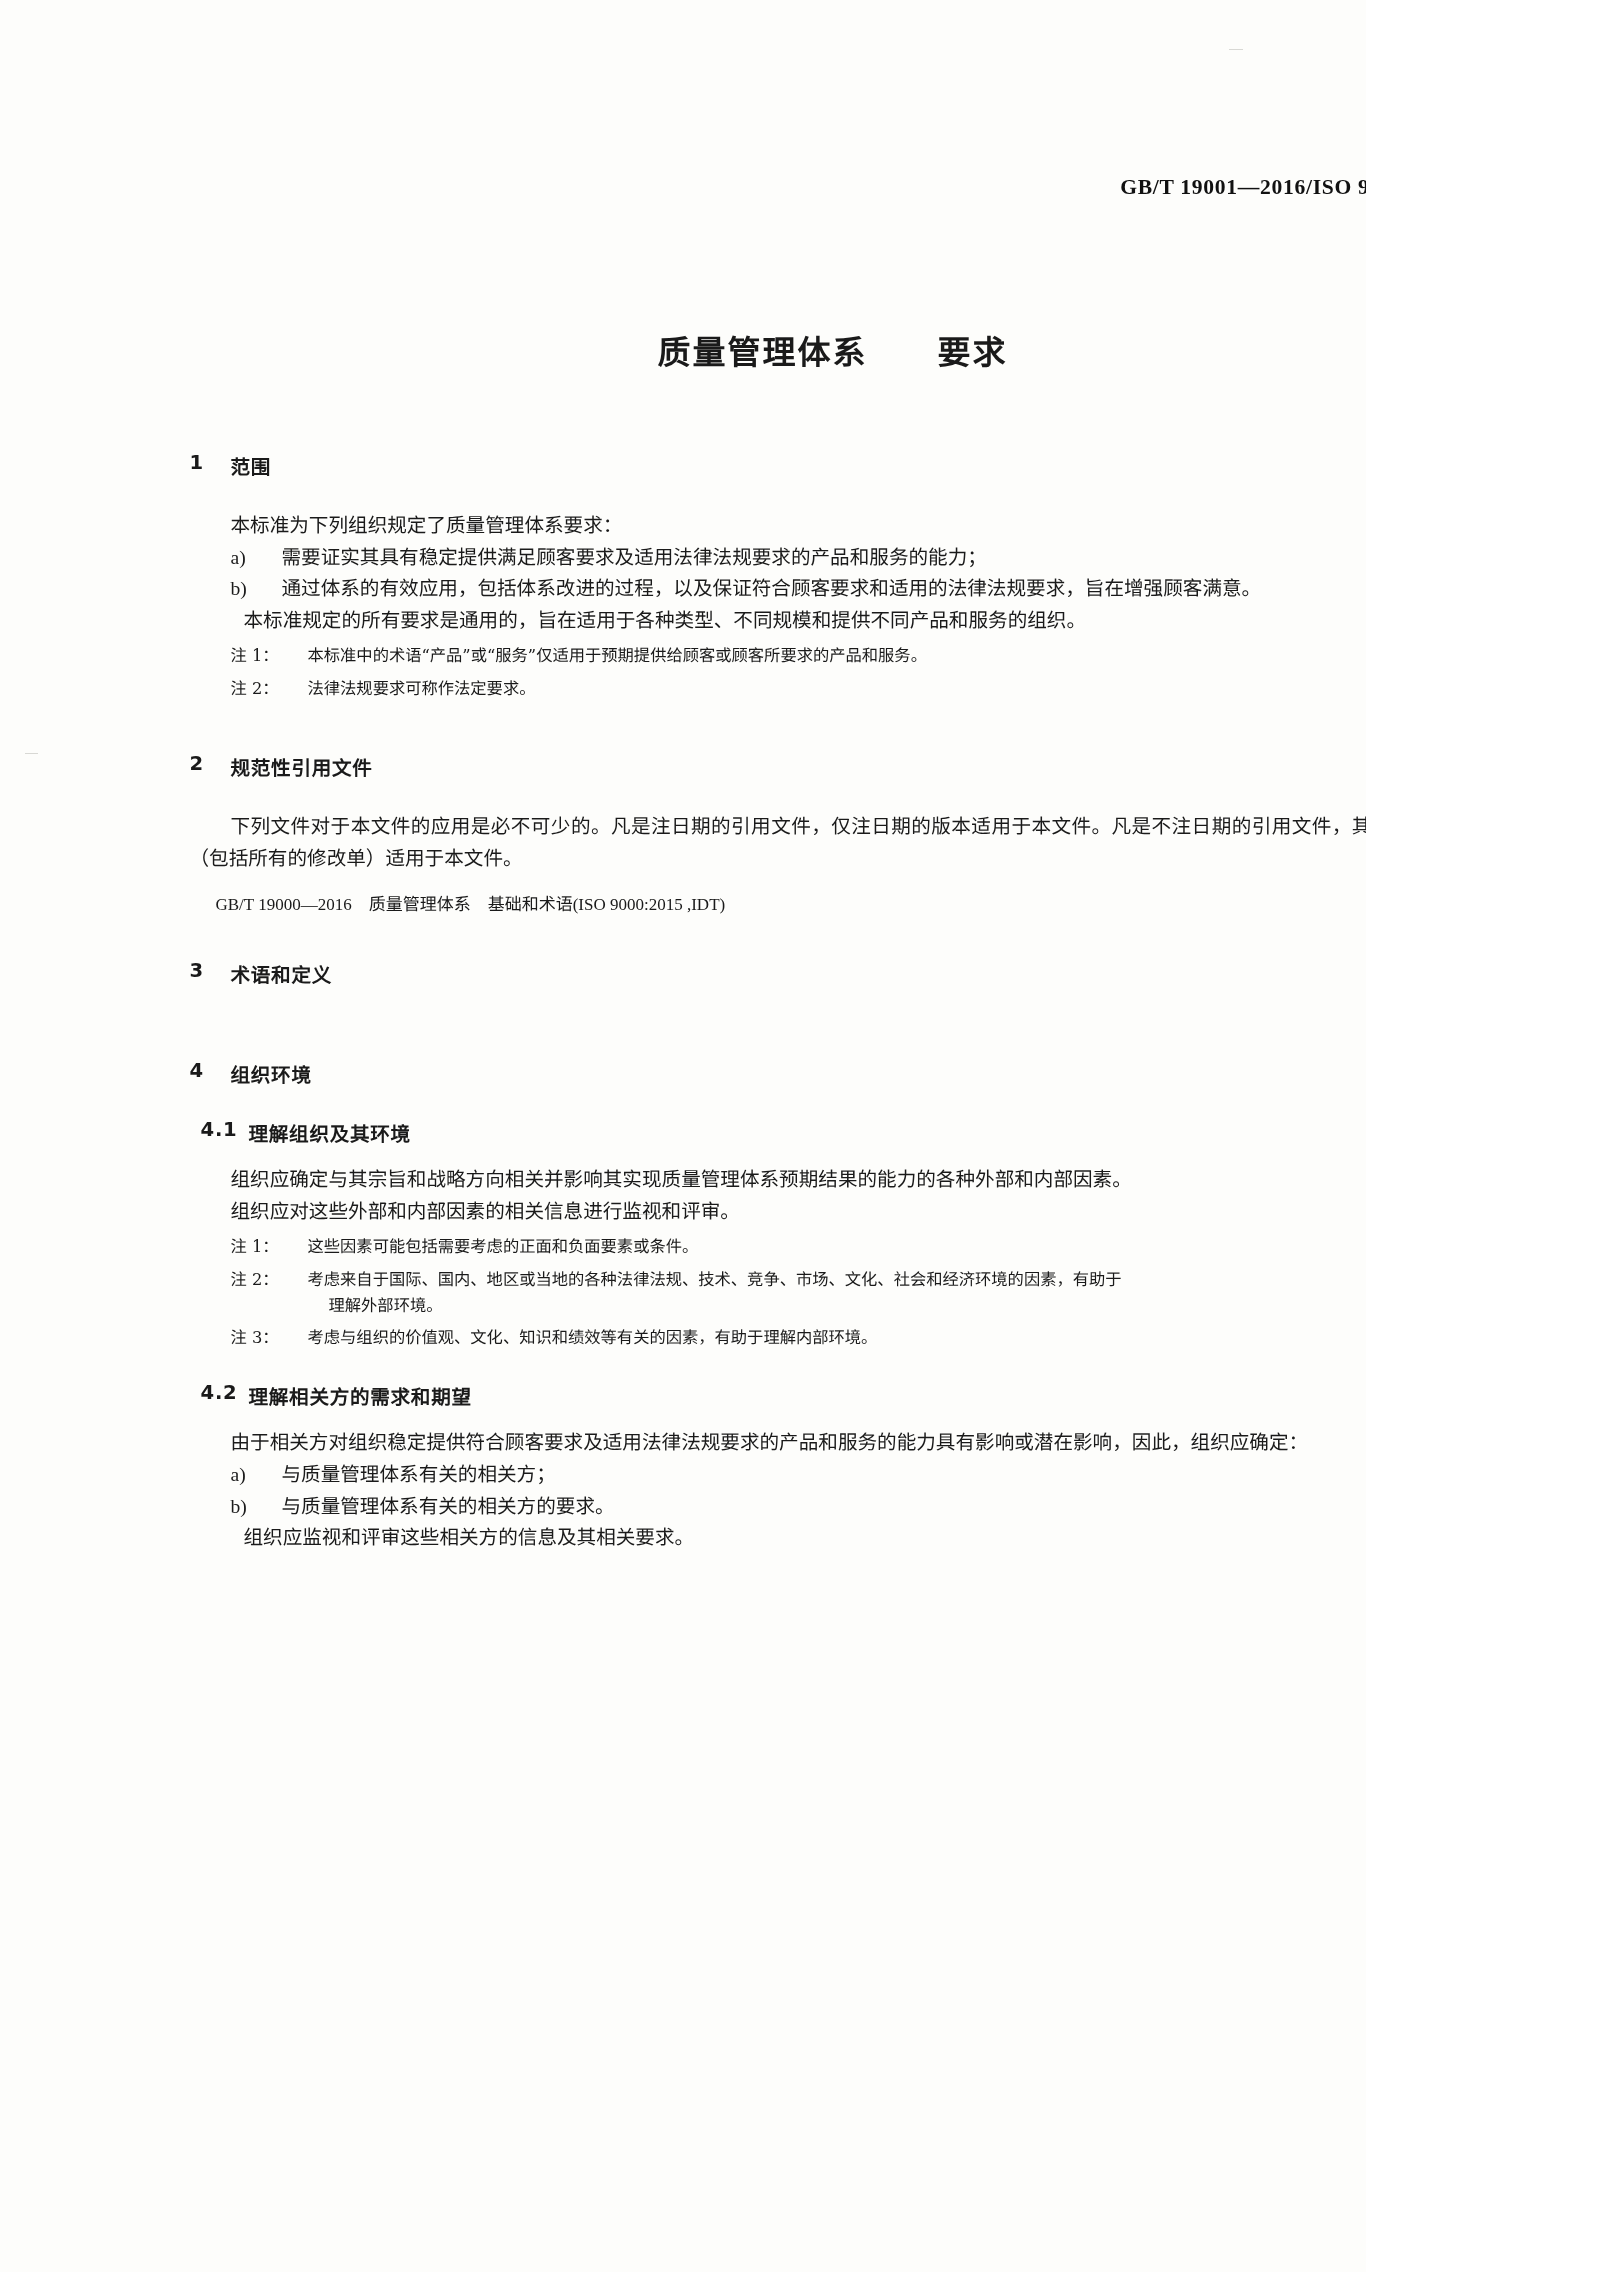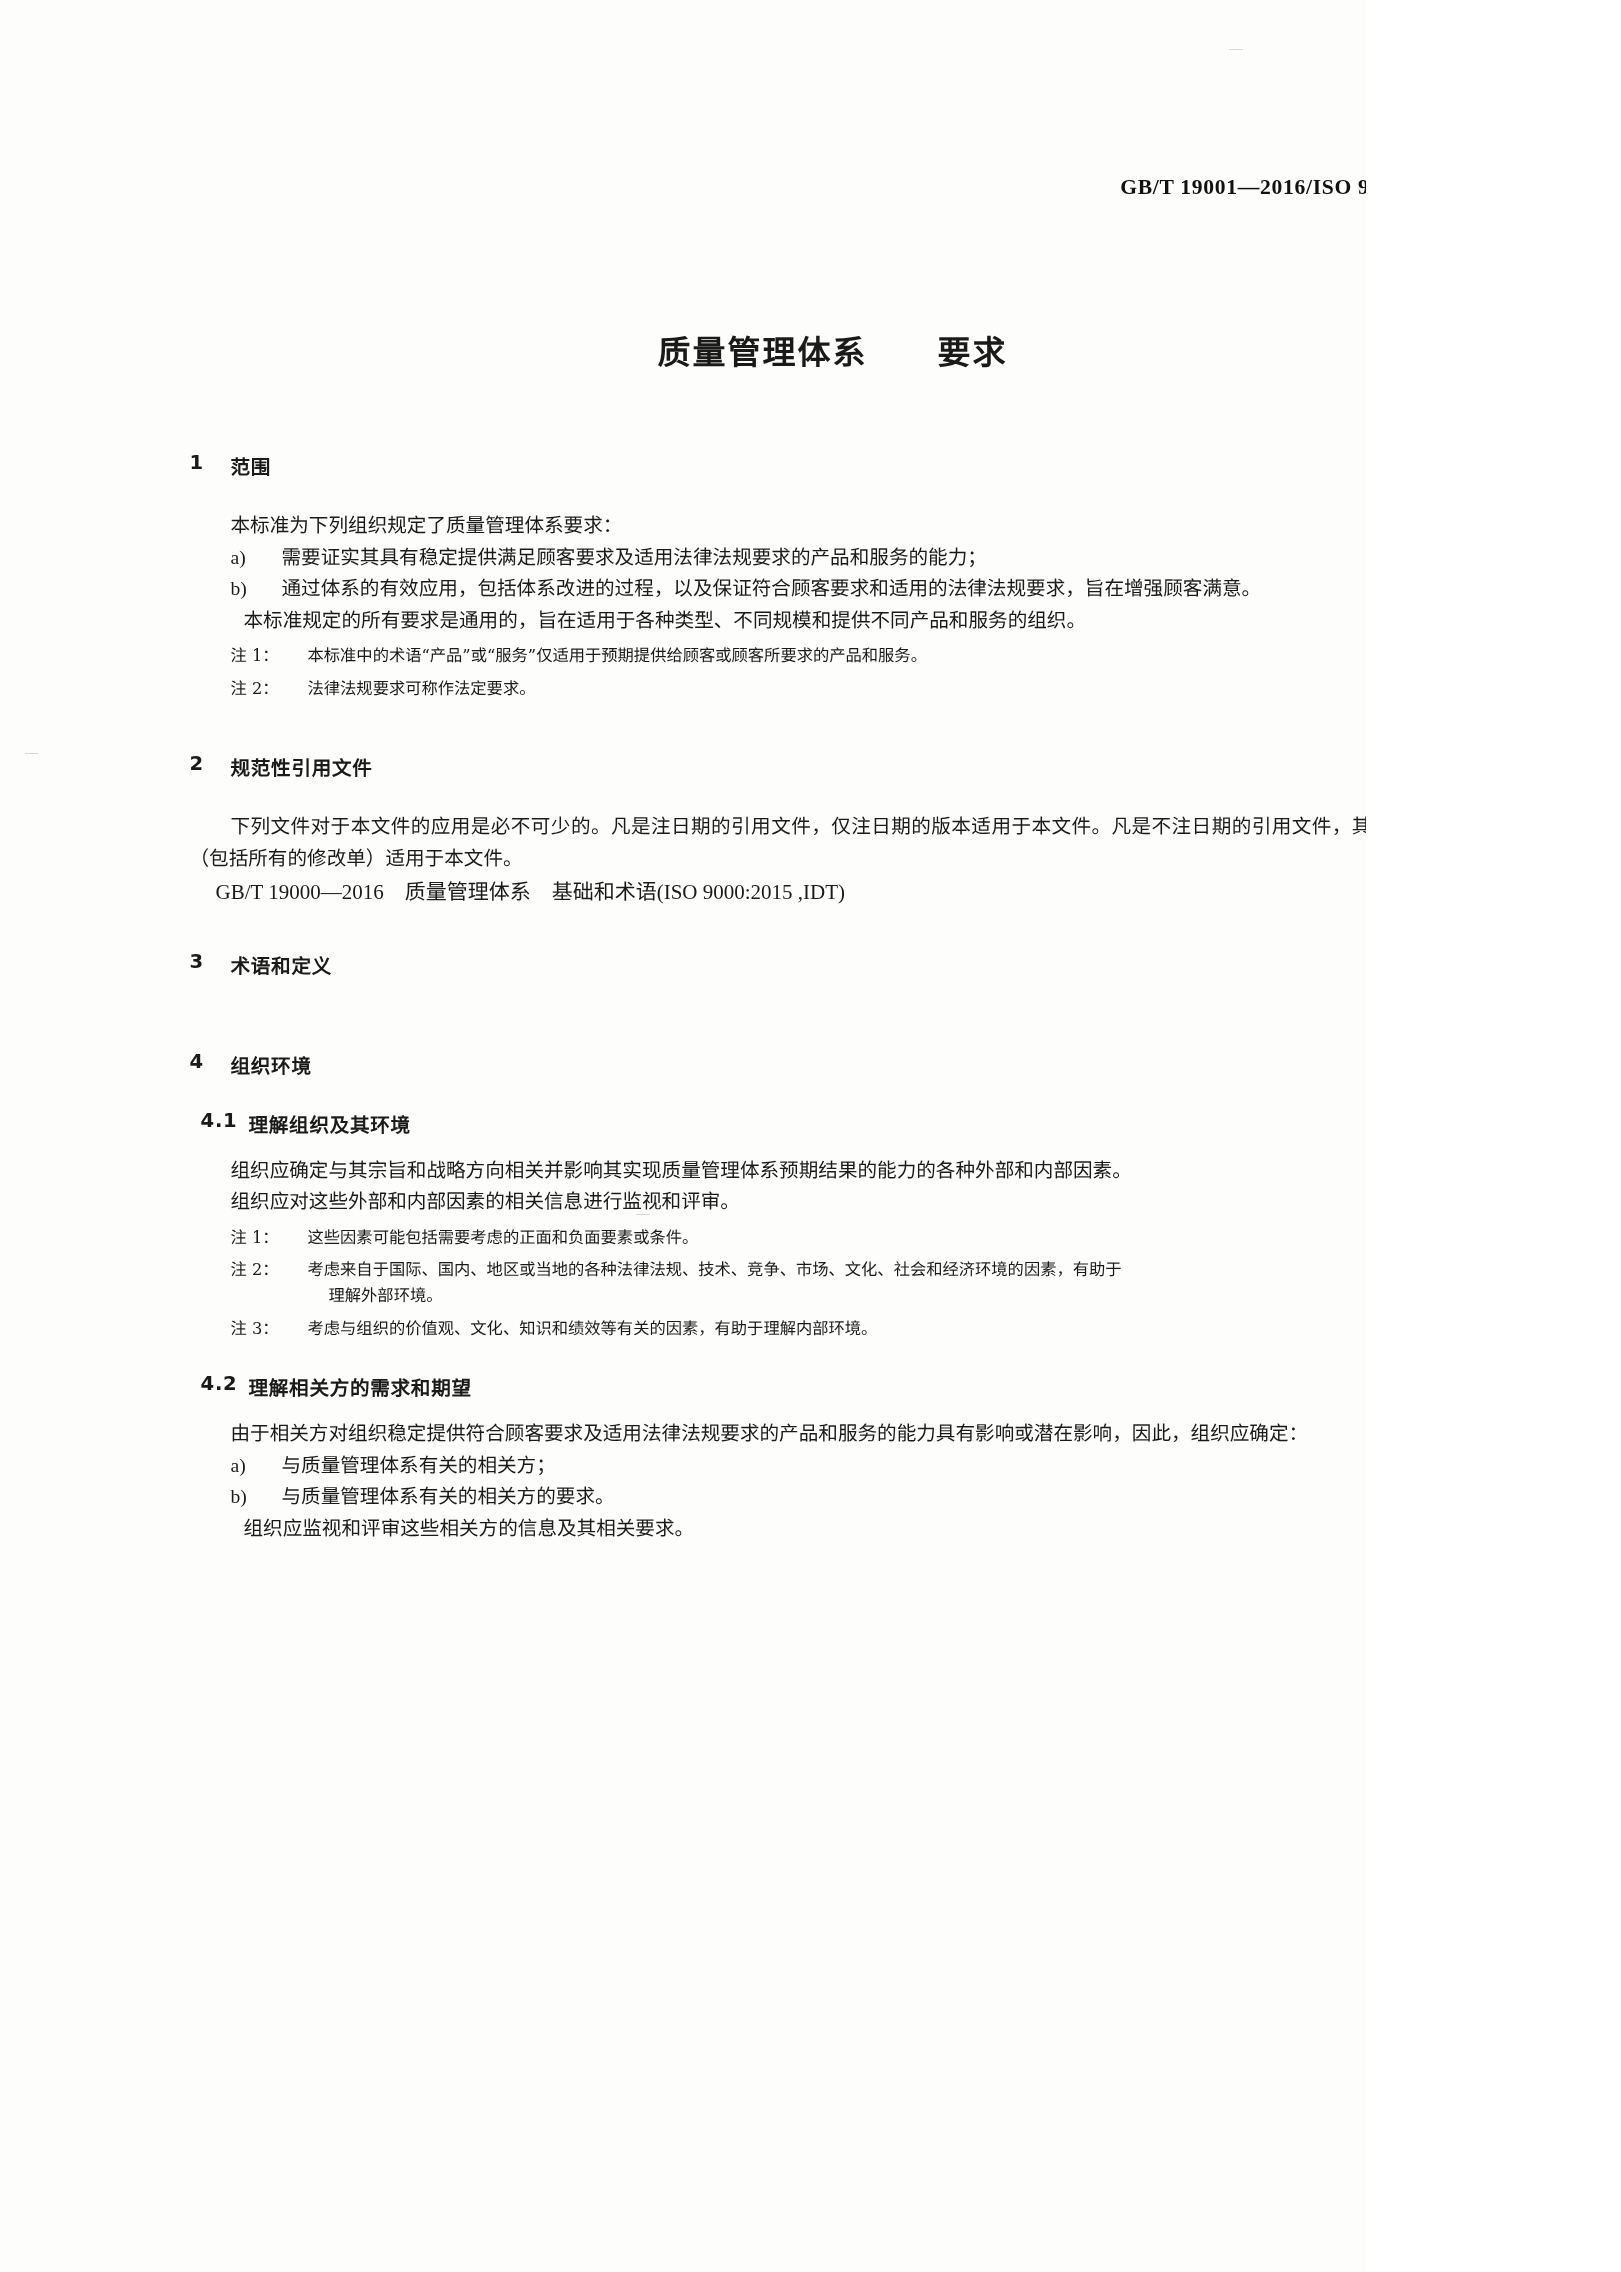--- a/index.html
+++ b/index.html
@@ -141,23 +141,24 @@
   }
 
   .sp-xs { height: 6.5px; }
   .sp-s  { height: 17px; }
   .sp-m  { height: 30px; }
   .sp-l  { height: 41px; }
   .sp-xl { height: 50px; }
 
   .refline {
     font-family: "Liberation Serif", serif;
-    font-size: 21px;
+    font-size: 17px;
     line-height: 1.62;
     margin-left: 26px;
+    margin-top: 16px;
   }
 
   .page-number {
     position: absolute;
     right: 0px;
     top: 2076px;
     font-family: "Liberation Serif", serif;
     font-size: 19.6px;
   }
 

